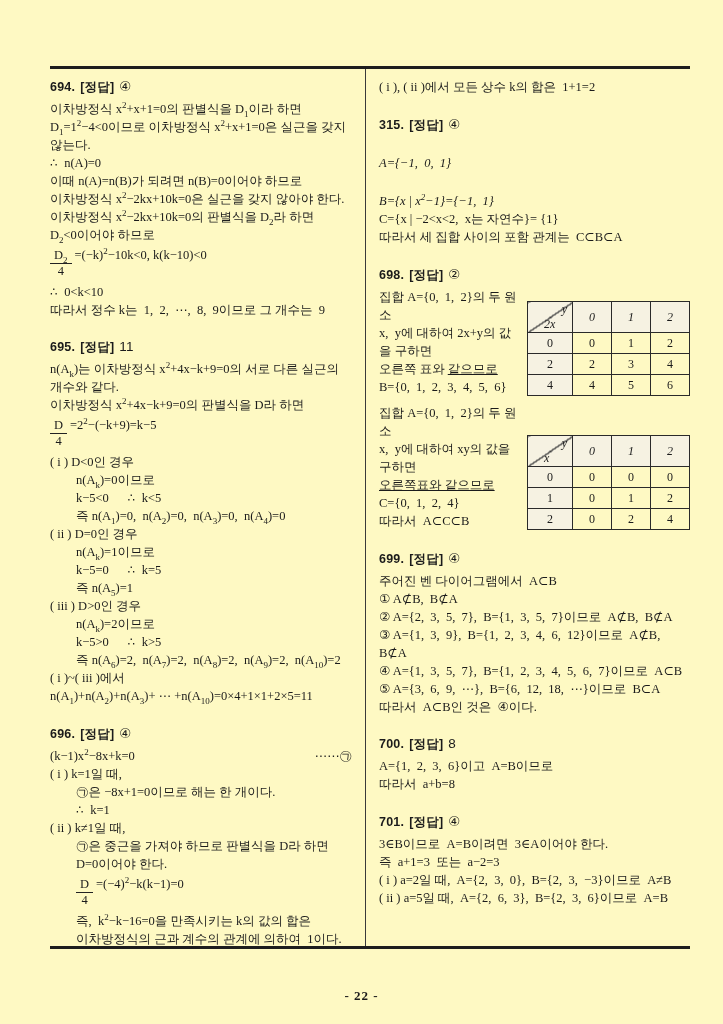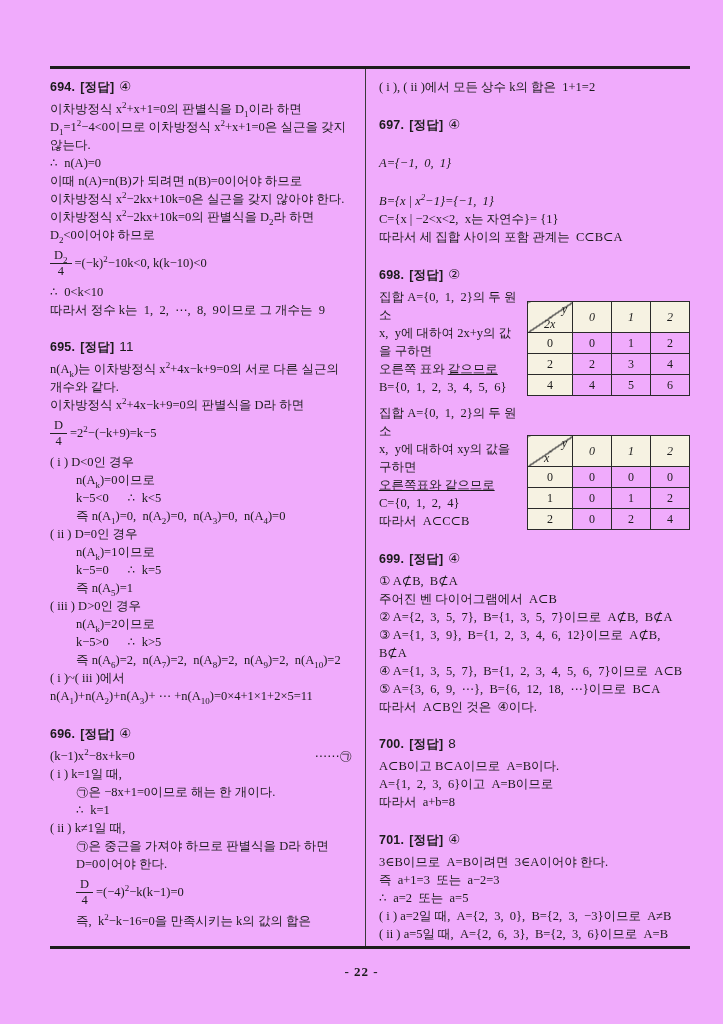--- a/index.html
+++ b/index.html
@@ -1,56 +1,56 @@
 <!DOCTYPE html>
 <html><head>
 <meta charset="utf-8">
 <style>
   html,body{margin:0;padding:0;background:#fff;}
   body{width:723px;height:1024px;overflow:hidden;
        font-family:"Liberation Serif","DejaVu Serif","DejaVu Sans",serif;
        color:#1b1b1b;font-size:12.5px;}
-  .page{position:relative;width:723px;height:1024px;background:#f0abfc;overflow:hidden;}
+  .page{position:relative;width:723px;height:1024px;background:#fef9c3;overflow:hidden;}
   .rule{position:absolute;left:50px;width:640px;height:3px;background:#1d1d1d;}
   .rule.top{top:66px;}
   .rule.bottom{top:946px;}
   .divider{position:absolute;left:365px;top:69px;width:1px;height:877px;background:#3a3a3a;}
   .col{position:absolute;top:78px;}
   .col.left{left:50px;width:302px;}
   .col.right{left:379px;width:311px;}
   .block{margin-bottom:20px;}
   .phead{font-family:"Liberation Sans","DejaVu Sans",sans-serif;font-size:12.5px;
          font-weight:bold;margin-bottom:4px;letter-spacing:.2px;}
   .phead .plabel{margin-left:5px;}
   .phead .pans{margin-left:5px;font-weight:normal;font-size:13.5px;}
   .line{line-height:18px;white-space:pre-wrap;}
   .line.indent{padding-left:26px;}
   .line.math{font-style:italic;margin-top:20px;}
   .line .ul{text-decoration:underline;}
   sup,sub{font-size:9px;line-height:0;}
-  .fracline{padding:4px 0;display:flex;align-items:center;}
+  .fracline{padding:4px 0;display:flex;}
   .fracline.indent{padding-left:26px;}
   .frac{display:inline-block;text-align:center;margin-right:3px;vertical-align:middle;}
   .fnum{display:block;border-bottom:1px solid #222;padding:0 4px;line-height:15px;}
   .fden{display:block;line-height:15px;}
   .rightmark{float:right;}
   .tgroup{display:flex;align-items:flex-end;margin-bottom:8px;}
   .gtext{flex:1 1 auto;min-width:0;padding-right:5px;}
   .vtable{border-collapse:collapse;flex:0 0 auto;border:1.5px solid #2a2a2a;margin-top:2px;}
   .vtable td{border:1px solid #2a2a2a;text-align:center;padding:0;
              font-size:12px;min-width:38px;height:20px;}
   .vtable td.head,.vtable td.rowlab,.vtable td.corner{background:#f6f2e2;}
   .vtable td.head{height:30px;font-style:italic;}
   .vtable td.corner{width:44px;position:relative;
     background-image:linear-gradient(to bottom right,
       transparent calc(50% - 0.7px), #444 calc(50% - 0.7px),
       #444 calc(50% + 0.7px), transparent calc(50% + 0.7px));}
   .corner .ct{position:absolute;top:0px;right:5px;font-style:italic;}
   .corner .cb{position:absolute;bottom:0px;left:16px;font-style:italic;}
-  .footer{position:absolute;left:0;top:964px;width:723px;text-align:center;
+  .footer{position:absolute;left:0;top:988px;width:723px;text-align:center;
           font-weight:bold;font-size:13px;letter-spacing:1px;}
 </style>
 </head>
 <body>
 
 <div class="page">
   <div class="rule top"></div>
   <div class="divider"></div>
   <div class="col left" id="col-left">
       <div class="block">
@@ -107,28 +107,29 @@
         <div class="line">( ii ) k≠1일 때,</div>
         <div class="line indent">㉠은 중근을 가져야 하므로 판별식을 D라 하면 D=0이어야 한다.</div>
         <div class="fracline indent">
           <span class="frac">
             <span class="fnum">D</span>
             <span class="fden">4</span>
           </span>
           <span class="frest">=(−4)<sup>2</sup>−k(k−1)=0</span>
         </div>
         <div class="line indent">즉,  k<sup>2</sup>−k−16=0을 만족시키는 k의 값의 합은</div>
+        <div class="line indent">이차방정식의 근과 계수의 관계에 의하여  1이다.</div>
       </div>
     </div>
   <div class="col right" id="col-right">
       <div class="block">
         <div class="line">( i ), ( ii )에서 모든 상수 k의 합은  1+1=2</div>
       </div>
       <div class="block">
-        <div class="phead"><span class="pnum">697.</span><span class="plabel">[정답]</span><span class="pans">④</span></div>
+        <div class="phead"><span class="pnum">315.</span><span class="plabel">[정답]</span><span class="pans">④</span></div>
         <div class="line math">A={−1,  0,  1}</div>
         <div class="line math">B={x | x<sup>2</sup>−1}={−1,  1}</div>
         <div class="line">C={x | −2&lt;x&lt;2,  x는 자연수}= {1}</div>
         <div class="line">따라서 세 집합 사이의 포함 관계는  C⊂B⊂A</div>
       </div>
       <div class="block">
         <div class="phead"><span class="pnum">698.</span><span class="plabel">[정답]</span><span class="pans">②</span></div>
         <div class="tgroup">
           <div class="gtext">
             <div class="line">집합 A={0,  1,  2}의 두 원소</div>
@@ -204,38 +205,36 @@
                 <td>0</td>
                 <td>2</td>
                 <td>4</td>
               </tr>
             </tbody>
           </table>
         </div>
       </div>
       <div class="block">
         <div class="phead"><span class="pnum">699.</span><span class="plabel">[정답]</span><span class="pans">④</span></div>
+        <div class="line">주어진 벤 다이어그램에서  A⊂B</div>
         <div class="line">① A⊄B,  B⊄A</div>
-        <div class="line">주어진 벤 다이어그램에서  A⊂B</div>
         <div class="line">② A={2,  3,  5,  7},  B={1,  3,  5,  7}이므로  A⊄B,  B⊄A</div>
         <div class="line">③ A={1,  3,  9},  B={1,  2,  3,  4,  6,  12}이므로  A⊄B,  B⊄A</div>
         <div class="line">④ A={1,  3,  5,  7},  B={1,  2,  3,  4,  5,  6,  7}이므로  A⊂B</div>
         <div class="line">⑤ A={3,  6,  9,  ⋯},  B={6,  12,  18,  ⋯}이므로  B⊂A</div>
         <div class="line">따라서  A⊂B인 것은  ④이다.</div>
       </div>
       <div class="block">
         <div class="phead"><span class="pnum">700.</span><span class="plabel">[정답]</span><span class="pans">8</span></div>
-        <div class="line">A⊂B이고 B⊂A이므로  A=B이다.</div>
         <div class="line">A={1,  2,  3,  6}이고  A=B이므로</div>
         <div class="line">따라서  a+b=8</div>
       </div>
       <div class="block">
         <div class="phead"><span class="pnum">701.</span><span class="plabel">[정답]</span><span class="pans">④</span></div>
         <div class="line">3∈B이므로  A=B이려면  3∈A이어야 한다.</div>
         <div class="line">즉  a+1=3  또는  a−2=3</div>
-        <div class="line">∴  a=2  또는  a=5</div>
         <div class="line">( i ) a=2일 때,  A={2,  3,  0},  B={2,  3,  −3}이므로  A≠B</div>
         <div class="line">( ii ) a=5일 때,  A={2,  6,  3},  B={2,  3,  6}이므로  A=B</div>
       </div>
     </div>
   <div class="rule bottom"></div>
   <div class="footer">- 22 -</div>
 </div>
 
 </body></html>

